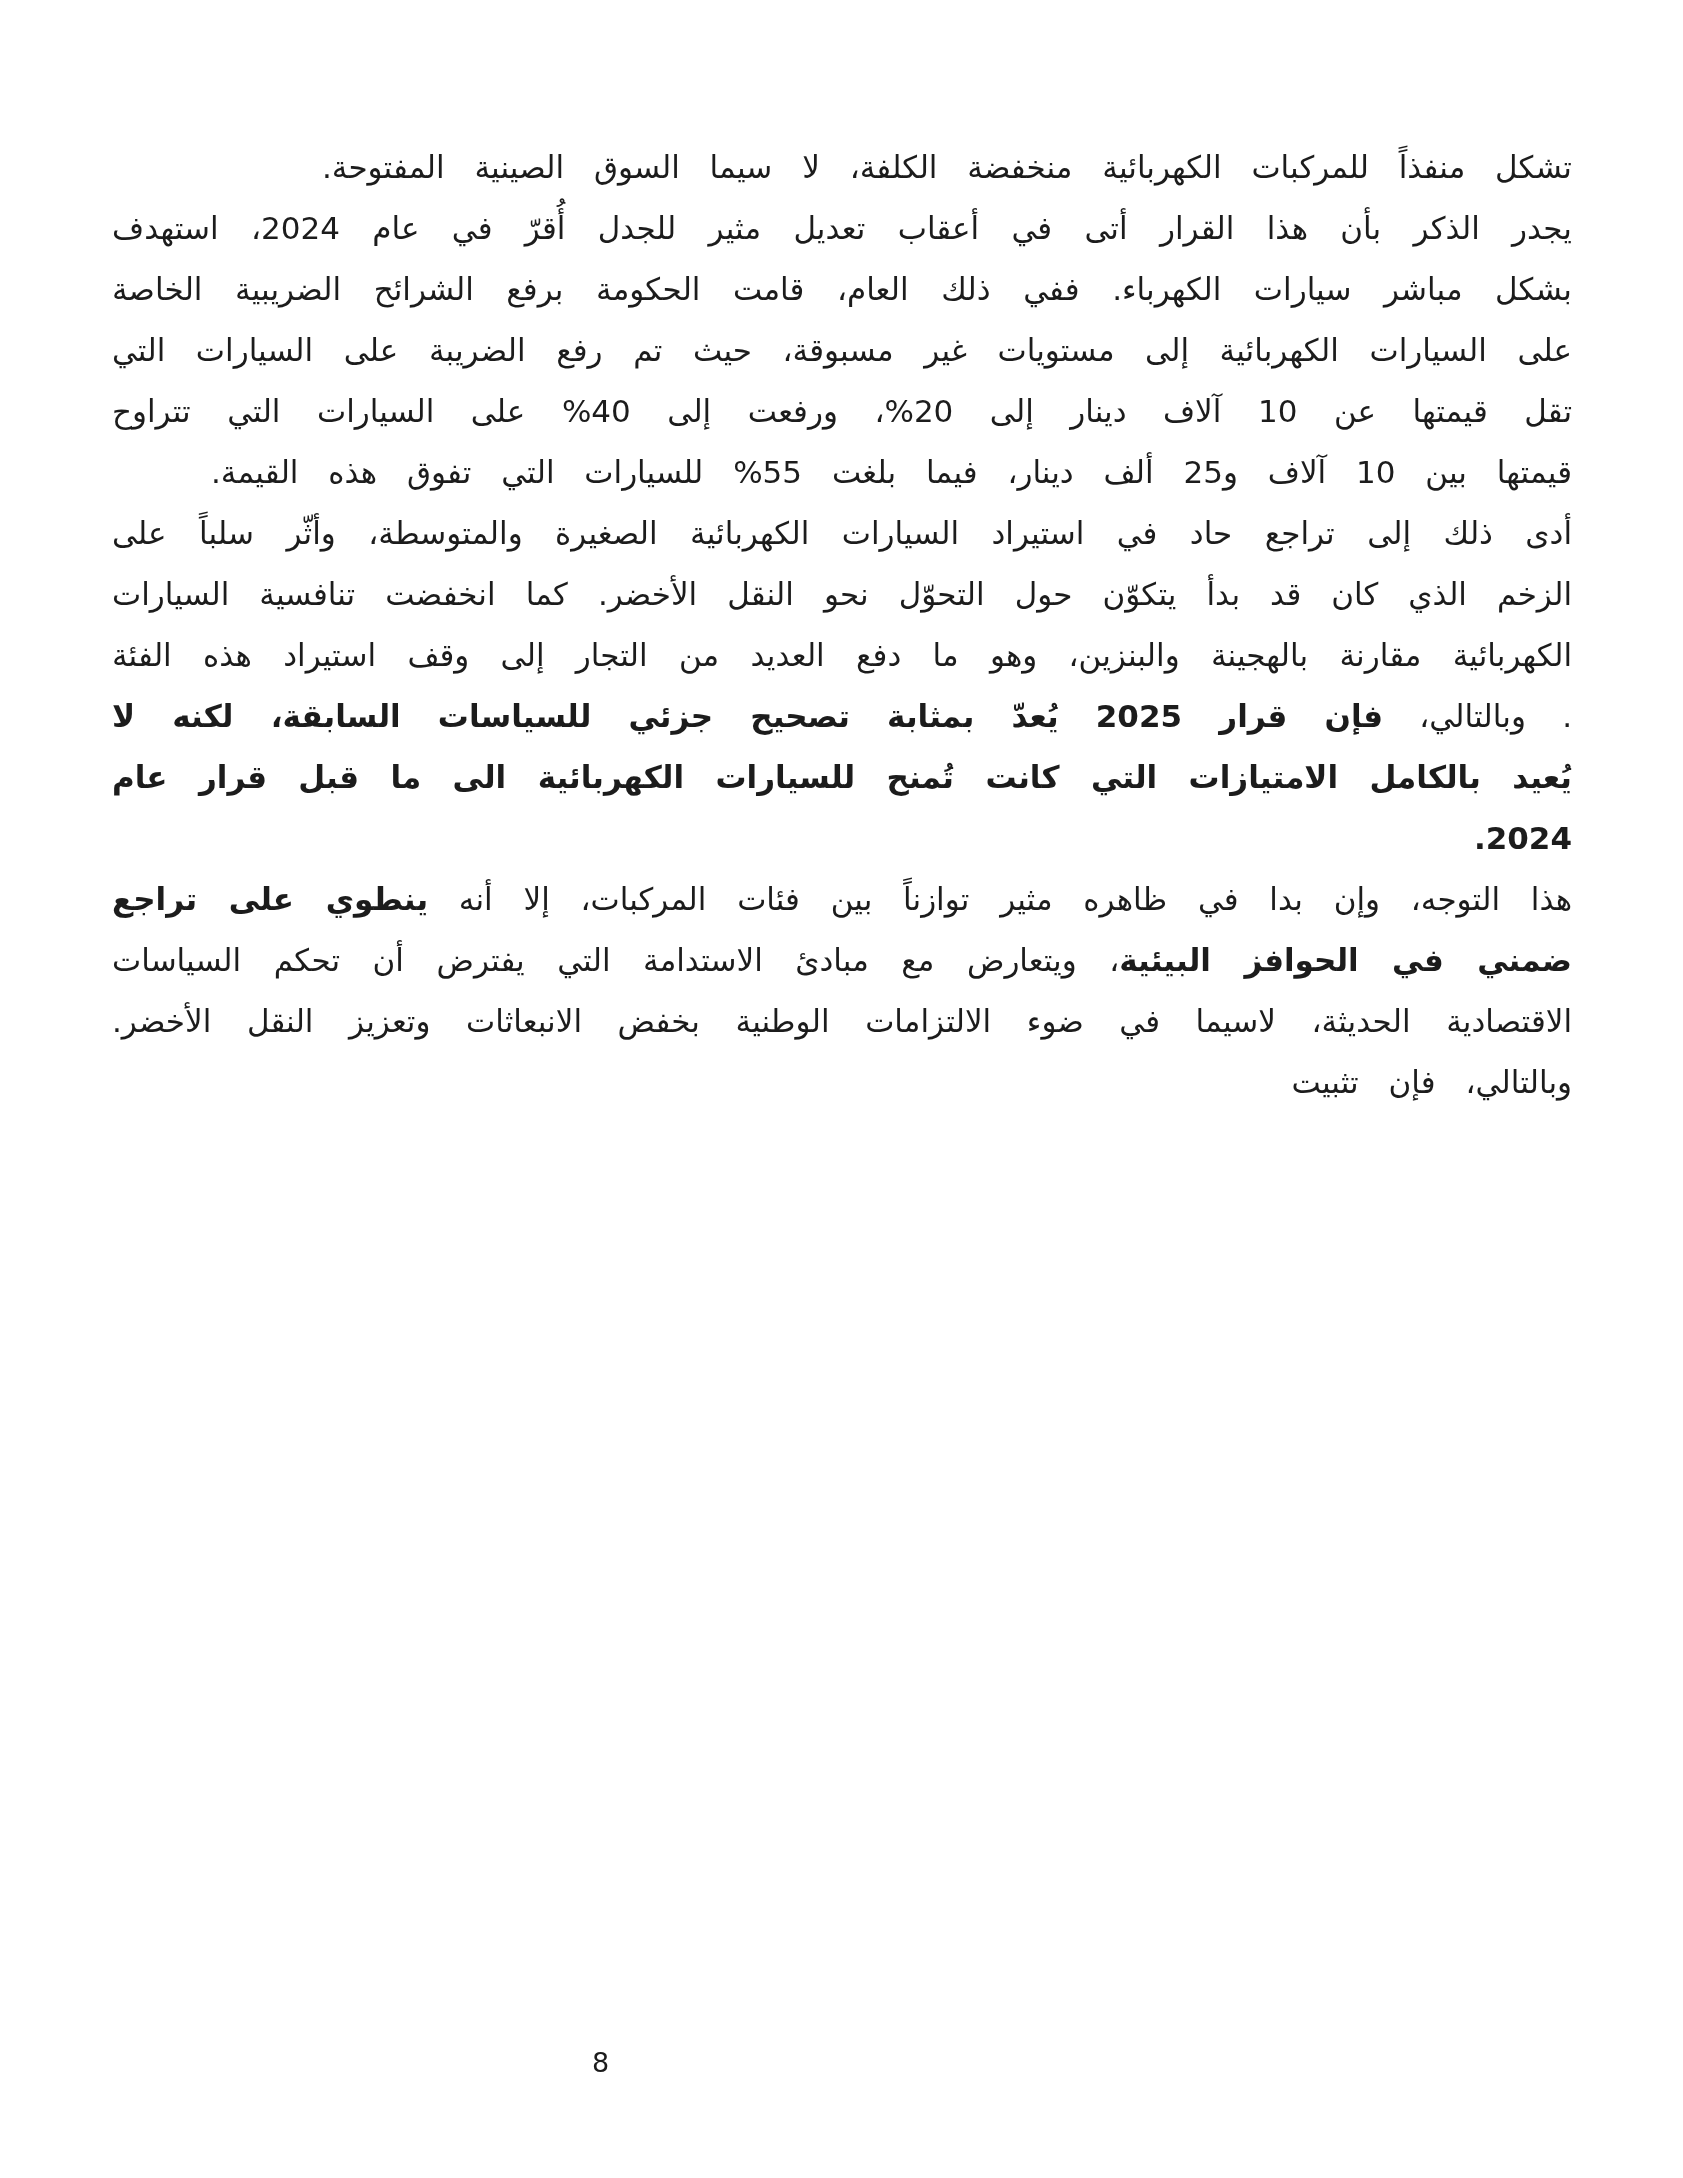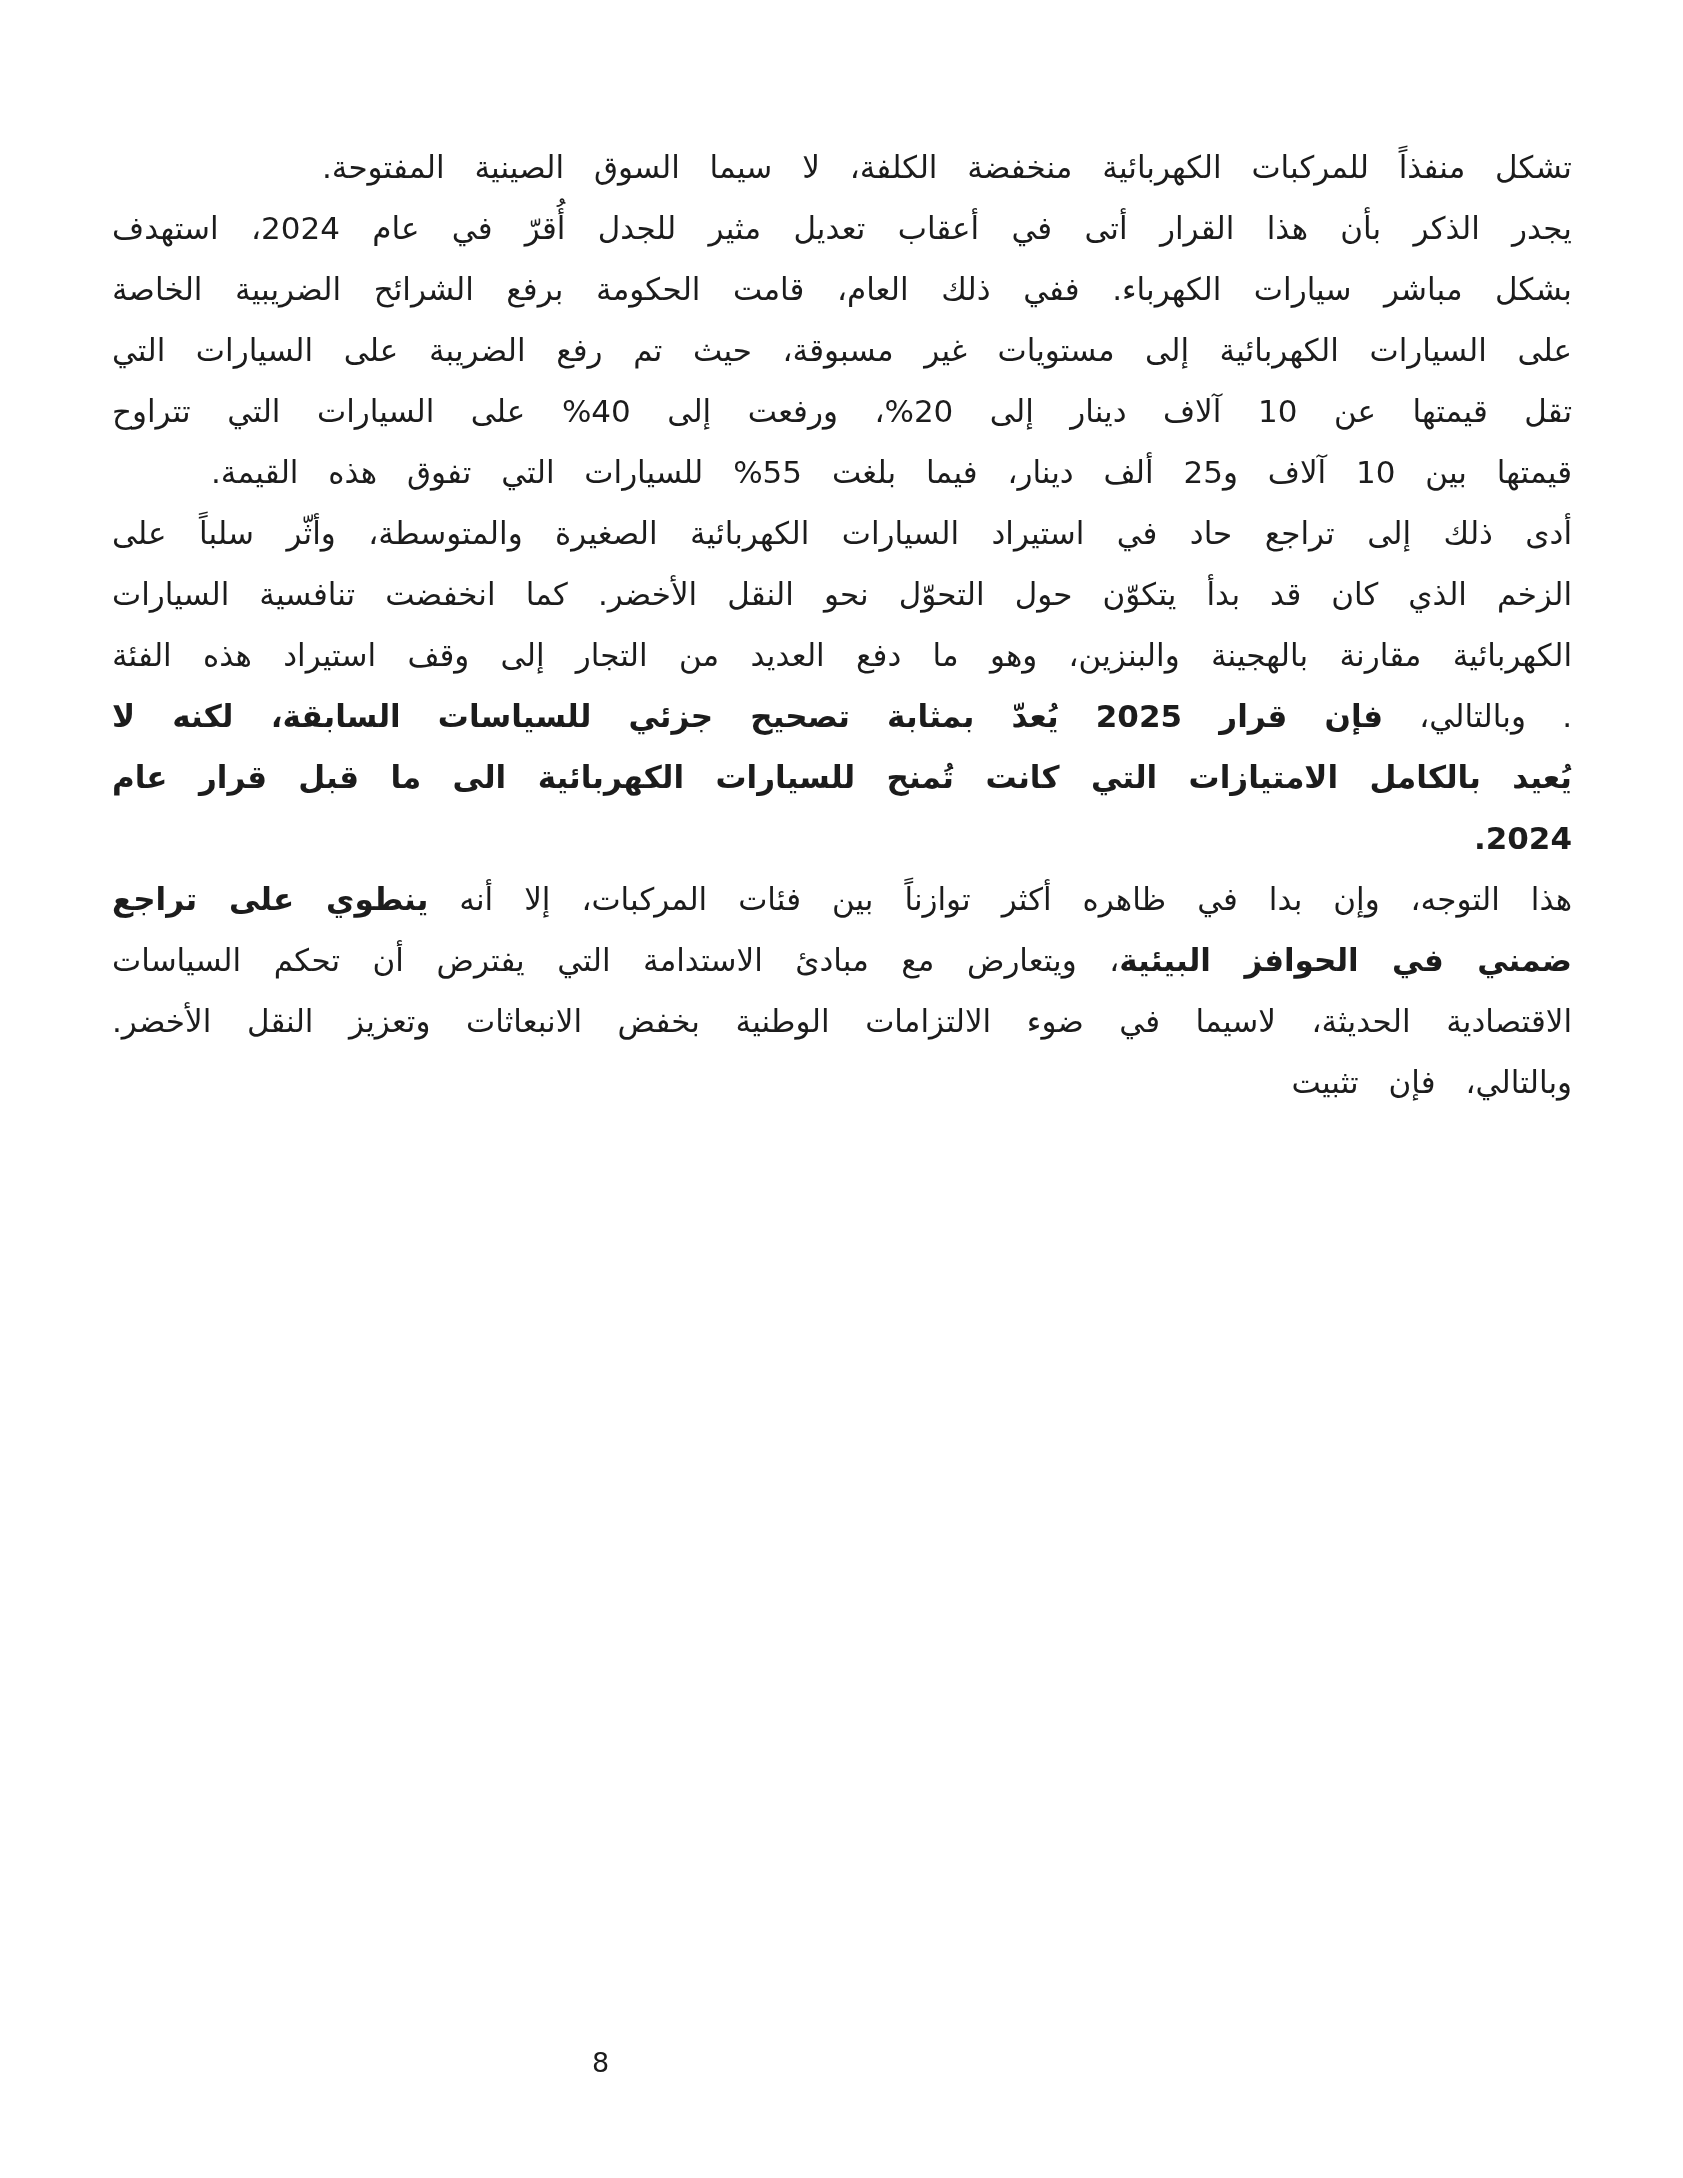--- a/index.html
+++ b/index.html
@@ -64,21 +64,21 @@
 <div class="page">
 
   <main class="content">
 
     <p><span class="run">تشكل منفذاً للمركبات الكهربائية منخفضة الكلفة، لا سيما السوق الصينية المفتوحة.</span></p>
 
     <p><span class="run">يجدر الذكر بأن هذا القرار أتى في أعقاب تعديل مثير للجدل أُقرّ في عام 2024، استهدف بشكل مباشر سيارات الكهرباء. ففي ذلك العام، قامت الحكومة برفع الشرائح الضريبية الخاصة على السيارات الكهربائية إلى مستويات غير مسبوقة، حيث تم رفع الضريبة على السيارات التي تقل قيمتها عن 10 آلاف دينار إلى 20%، ورفعت إلى 40% على السيارات التي تتراوح قيمتها بين 10 آلاف و25 ألف دينار، فيما بلغت 55% للسيارات التي تفوق هذه القيمة.</span></p>
 
     <p><span class="run">أدى ذلك إلى تراجع حاد في استيراد السيارات الكهربائية الصغيرة والمتوسطة، وأثّر سلباً على الزخم الذي كان قد بدأ يتكوّن حول التحوّل نحو النقل الأخضر. كما انخفضت تنافسية السيارات الكهربائية مقارنة بالهجينة والبنزين، وهو ما دفع العديد من التجار إلى وقف استيراد هذه الفئة . وبالتالي، </span><span class="run bold">فإن قرار 2025 يُعدّ بمثابة تصحيح جزئي للسياسات السابقة، لكنه لا يُعيد بالكامل الامتيازات التي كانت تُمنح للسيارات الكهربائية الى ما قبل قرار عام 2024.</span></p>
 
-    <p><span class="run">هذا التوجه، وإن بدا في ظاهره أكثر توازناً بين فئات المركبات، إلا أنه </span><span class="run bold">ينطوي على تراجع ضمني في الحوافز البيئية</span><span class="run">، ويتعارض مع مبادئ الاستدامة التي يفترض أن تحكم السياسات الاقتصادية الحديثة، لاسيما في ضوء الالتزامات الوطنية بخفض الانبعاثات وتعزيز النقل الأخضر. وبالتالي، فإن تثبيت</span></p>
+    <p><span class="run">هذا التوجه، وإن بدا في ظاهره مثير توازناً بين فئات المركبات، إلا أنه </span><span class="run bold">ينطوي على تراجع ضمني في الحوافز البيئية</span><span class="run">، ويتعارض مع مبادئ الاستدامة التي يفترض أن تحكم السياسات الاقتصادية الحديثة، لاسيما في ضوء الالتزامات الوطنية بخفض الانبعاثات وتعزيز النقل الأخضر. وبالتالي، فإن تثبيت</span></p>
 
   </main>
 
   <footer class="footer">
     <span class="page-number">8</span>
   </footer>
 
 </div>
 
 

